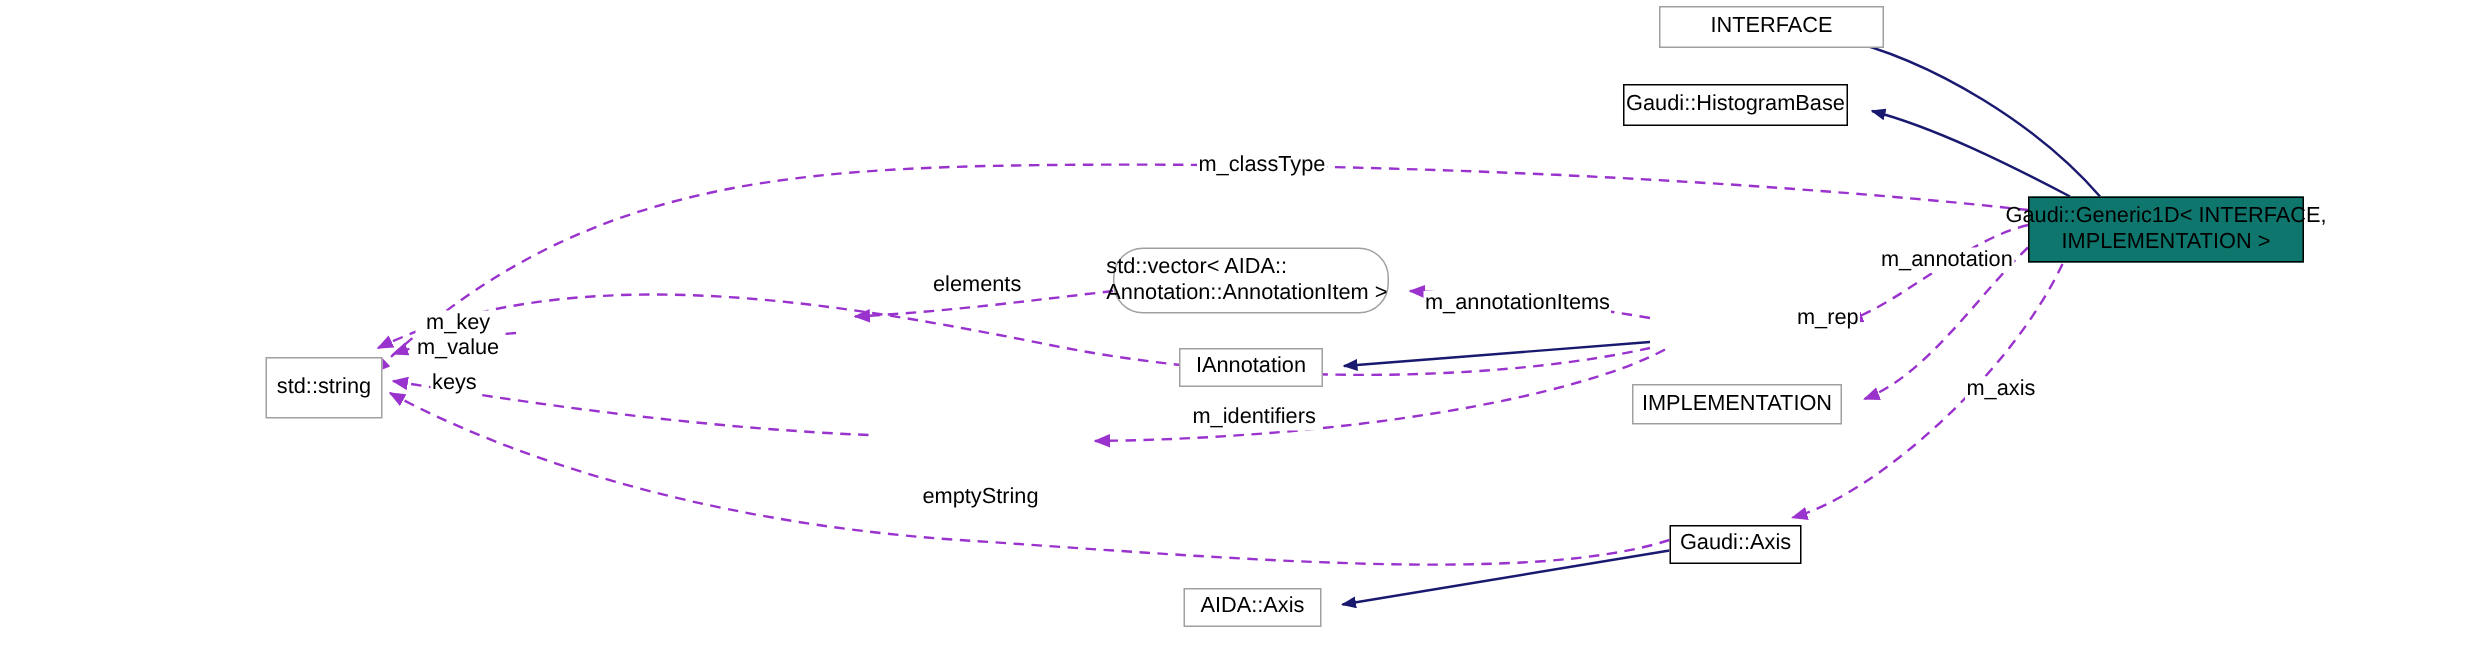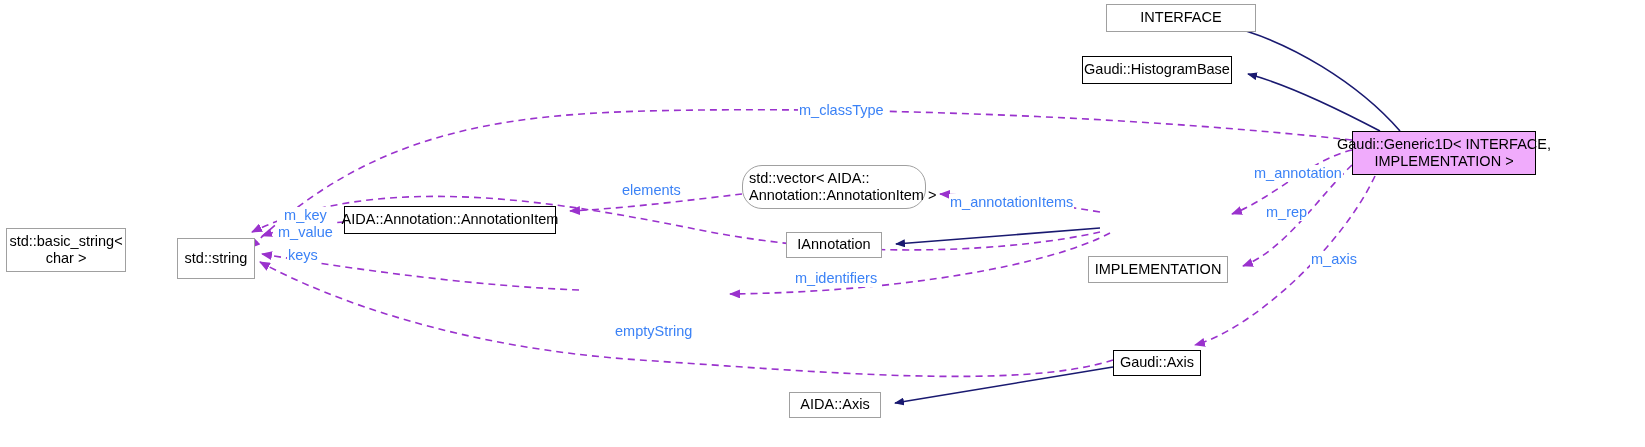--- a/index.html
+++ b/index.html
@@ -34,33 +34,33 @@
     line-height: 1.18;
     background: #ffffff;
     border: 1px solid #a0a0a0;
     white-space: pre;
     z-index: 5;
   }
   .node.solid {
     border: 1px solid #000000;
   }
   .node.highlight {
-    background: #f0abfc;
+    background: #0f766e;
     border: 1px solid #000000;
   }
   .node.leftalign {
-    justify-content: flex-start;
+    justify-content: flex-end;
     text-align: left;
     padding-left: 6px;
     border-radius: 20px;
   }
   .edge-label {
     position: absolute;
     font-size: 14.5px;
-    color: #3b82f6;
+    color: #000000;
     background: #ffffff;
     white-space: pre;
     text-align: center;
     line-height: 1.18;
     z-index: 4;
     padding: 0 1px;
   }
 </style>
 </head>
 <body>
@@ -121,29 +121,22 @@
   <div class="node highlight" style="left:1352px; top:131px; width:184px; height:44px;">
     <span>Gaudi::Generic1D&lt; INTERFACE,
 IMPLEMENTATION &gt;</span>
   </div>
 
   <div class="node template leftalign" style="left:742px; top:165px; width:184px; height:44px;">
     <span>std::vector&lt; AIDA::
 Annotation::AnnotationItem &gt;</span>
   </div>
 
-  <div class="node solid" style="left:344px; top:206px; width:212px; height:28px;">
-    <span>AIDA::Annotation::AnnotationItem</span>
-  </div>
 
 
-  <div class="node template" style="left:6px; top:228px; width:120px; height:44px;">
-    <span>std::basic_string&lt;
-char &gt;</span>
-  </div>
 
   <div class="node template" style="left:177px; top:238px; width:78px; height:41px;">
     <span>std::string</span>
   </div>
 
   <div class="node template" style="left:786px; top:232px; width:96px; height:26px;">
     <span>IAnnotation</span>
   </div>
 
   <div class="node template" style="left:1088px; top:256px; width:140px; height:27px;">
@@ -160,21 +153,21 @@
   </div>
 
   <div class="edge-label" style="left:798px; top:102px;">m_classType</div>
 
   <div class="edge-label" style="left:949px; top:194px;">m_annotationItems</div>
 
   <div class="edge-label" style="left:621px; top:182px;">elements</div>
 
   <div class="edge-label" style="left:1253px; top:165px;">m_annotation</div>
 
-  <div class="edge-label" style="left:1265px; top:204px;">m_rep</div>
+  <div class="edge-label" style="left:1197px; top:204px;">m_rep</div>
 
   <div class="edge-label" style="left:277px; top:207px;">m_key
 m_value</div>
 
   <div class="edge-label" style="left:287px; top:247px;">keys</div>
 
   <div class="edge-label" style="left:1270px; top:251px;margin-left:40px;">m_axis</div>
 
   <div class="edge-label" style="left:794px; top:270px;">m_identifiers</div>
 

